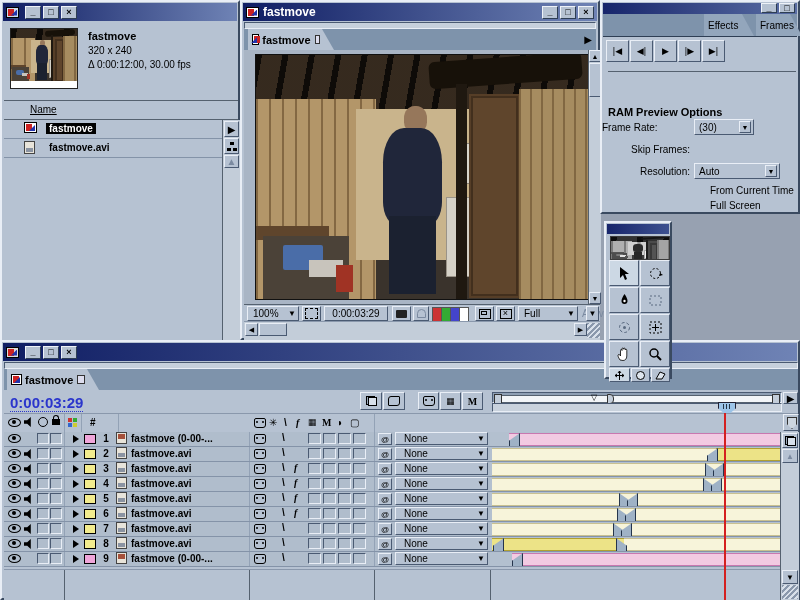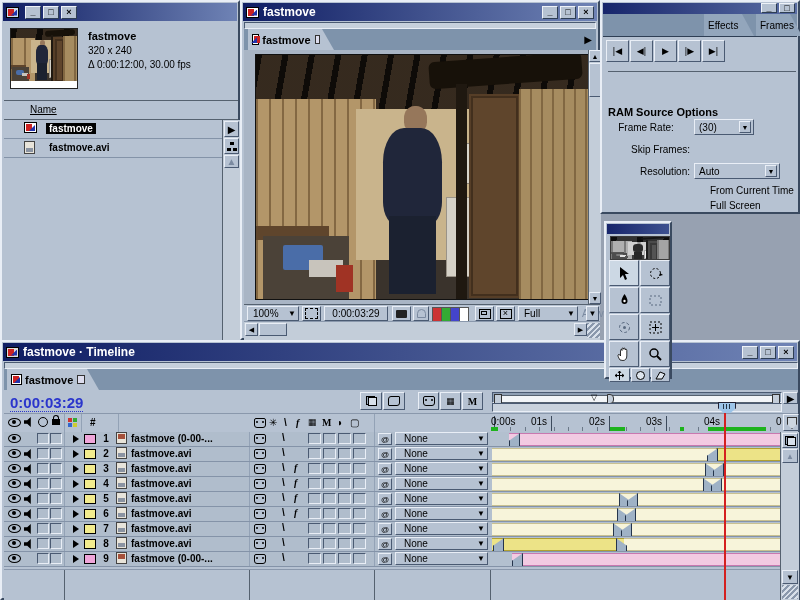--- a/index.html
+++ b/index.html
@@ -236,43 +236,42 @@
       <div class="btn" style="position: absolute; left: 72px; top: 0px; width: 23px; height: 22px; font-size: 9px;">|▶</div>
       <div class="btn" style="position: absolute; left: 96px; top: 0px; width: 23px; height: 22px; font-size: 9px;">▶|</div>
     </div>
   <div class="abs" style="left:126px;top:38px;width:40px;height:22px;">
     
     
   </div>
 
   <div class="abs grayline" style="left:6px;top:69px;width:188px;height:1px;"></div>
 
-  <div class="abs" style="left:6px;top:104px;font-weight:bold;font-size:11px;">RAM Source Options</div>
-  <div class="abs" style="left:0;top:120px;width:88px;text-align:center;">Frame Rate:</div>
+  <div class="abs" style="left:6px;top:104px;font-weight:bold;font-size:11px;">RAM Preview Options</div>
+  <div class="abs" style="left:0;top:120px;width:88px;text-align:left;">Frame Rate:</div>
   <div class="dd" style="left:92px;top:117px;width:60px;height:16px;padding-left:4px;">
     <span>(30)</span>
     <span class="dar btn" style="width:12px;height:12px;font-size:7px;">▼</span>
   </div>
   <div class="abs" style="left:0;top:142px;width:88px;text-align:right;">Skip Frames:</div>
 
   <div class="abs" style="left:0;top:164px;width:88px;text-align:right;">Resolution:</div>
   <div class="dd" style="left:92px;top:161px;width:86px;height:16px;padding-left:4px;">
     <span>Auto</span>
     <span class="dar btn" style="width:12px;height:12px;font-size:7px;">▼</span>
   </div>
 
   <div class="abs" style="left:108px;top:183px;">From Current Time</div>
 
   <div class="abs" style="left:108px;top:198px;">Full Screen</div>
 </div>
 
 <div class="win" style="left:0;top:340px;width:800px;height:260px;">
   <div class="titlebar">
     <span class="compic" style="margin-right:4px;background:#ddd;"></span>
-    <span class="t">fastmove · Timeline</span>
     <span class="tbtn">_</span>
     <span class="tbtn">□</span>
     <span class="tbtn">×</span>
   </div>
   <div class="abs bevel-in" style="left:2px;top:20px;width:794px;height:7px;background:#c6d0dc;"></div>
   <div class="abs tabrow" style="left:2px;top:27px;width:794px;height:21px;">
     <div class="tab" style="left:3px;width:92px;">
       <span class="compic" style="margin-right:3px;"></span>
       <span>fastmove</span>
       <span style="width:7px;height:7px;border:1px solid #333;background:#dde;margin-left:4px;"></span>
@@ -325,38 +324,20 @@
       <span class="shyic" style="position:absolute;left:4px;top:4px;"></span>
       <span style="position:absolute;left:19px;top:3px;">✳</span>
       <span style="position:absolute;left:34px;top:3px;font-weight:bold;">\</span>
       <span style="position:absolute;left:46px;top:3px;font-style:italic;font-weight:bold;font-family:'Liberation Serif',serif;">f</span>
       <span style="position:absolute;left:58px;top:3px;font-size:9px;">▦</span>
       <span style="position:absolute;left:72px;top:3px;font-weight:bold;font-family:'Liberation Serif',serif;">M</span>
       <span style="position:absolute;left:86px;top:3px;">◑</span>
       <span style="position:absolute;left:100px;top:3px;">▢</span>
     </div>
 
-    <div class="abs" id="ruler" style="left:486px;top:0;width:292px;height:17px;overflow:hidden;background:#b6c2d2;
-         background-image:repeating-linear-gradient(90deg,#6b7888 0 1px,transparent 1px 14.4px);background-position:6px 0;background-size:100% 4px;background-repeat:no-repeat;background-position-y:13px;">
-        <div style="position: absolute; left: 4px; top: 2px; width: 1px; height: 15px; background: rgb(60, 74, 92);"></div>
-        <div style="position: absolute; left: 1px; top: 2px; font-size: 10px;">0:00s</div>
-        <div style="position: absolute; left: 61px; top: 2px; width: 1px; height: 15px; background: rgb(60, 74, 92);"></div>
-        <div style="position: absolute; left: 41px; top: 2px; font-size: 10px;">01s</div>
-        <div style="position: absolute; left: 119px; top: 2px; width: 1px; height: 15px; background: rgb(60, 74, 92);"></div>
-        <div style="position: absolute; left: 99px; top: 2px; font-size: 10px;">02s</div>
-        <div style="position: absolute; left: 176px; top: 2px; width: 1px; height: 15px; background: rgb(60, 74, 92);"></div>
-        <div style="position: absolute; left: 156px; top: 2px; font-size: 10px;">03s</div>
-        <div style="position: absolute; left: 234px; top: 2px; width: 1px; height: 15px; background: rgb(60, 74, 92);"></div>
-        <div style="position: absolute; left: 214px; top: 2px; font-size: 10px;">04s</div>
-        <div style="position: absolute; left: 286px; top: 2px; font-size: 10px;">0</div>
-        <div style="position: absolute; left: 1px; top: 13px; width: 7px; height: 4px; background: rgb(29, 179, 29);"></div>
-        <div style="position: absolute; left: 120px; top: 13px; width: 15px; height: 4px; background: rgb(29, 179, 29);"></div>
-        <div style="position: absolute; left: 190px; top: 13px; width: 4px; height: 4px; background: rgb(29, 179, 29);"></div>
-        <div style="position: absolute; left: 218px; top: 13px; width: 58px; height: 4px; background: rgb(29, 179, 29);"></div>
-      </div>
     <div class="abs bevel-out" style="left:779px;top:0;width:16px;height:17px;background:#b6c2d2;">
       <span style="position:absolute;left:3px;top:2px;width:8px;height:10px;background:#cdd6e0;border:1px solid #333;clip-path:polygon(0 0,100% 0,100% 60%,50% 100%,0 60%);"></span>
     </div>
   </div>
 
   <div class="abs" id="layerRows" style="left:2px;top:90px;width:776px;height:137px;">
       <div class="rowline" style="position: relative; height: 14px; background: rgb(176, 189, 204);">
         <div style="position: absolute; left: 0px; top: 0px; width: 60px; height: 14px; border-right: 1px solid rgb(147, 162, 182);">
           <span class="eye" style="position: absolute; left: 4px; top: 2px;"></span>
           <div class="bevel-in" style="position: absolute; left: 33px; top: 1px; width: 12px; height: 11px;"></div>

